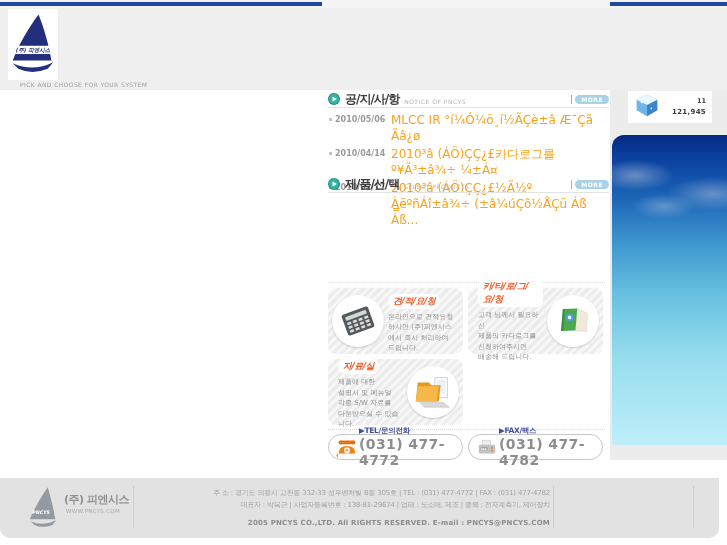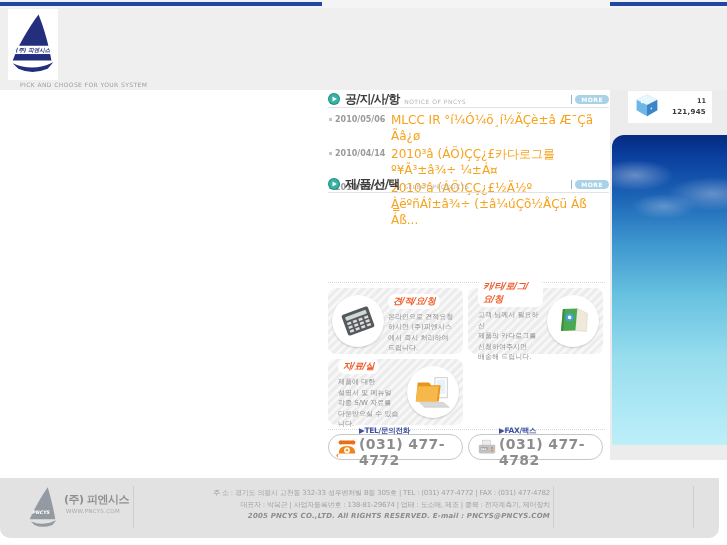--- a/index.html
+++ b/index.html
@@ -75,21 +75,21 @@
 
   
   .footer      { position:absolute; left:0; top:478px; width:719px; height:60px; background:#e2e2e2;
                  border-radius:0 0 10px 10px; }
   .f-logo      { position:absolute; left:26px; top:6px; }
   .f-company   { position:absolute; left:64px; top:14px; font-size:11px; font-weight:bold; color:#8f8f8f; letter-spacing:-.5px; }
   .f-site      { position:absolute; left:66px; top:30px; font-size:5.5px; color:#a8a8a8; letter-spacing:.3px; }
   .f-div       { position:absolute; top:8px; width:1px; height:42px; background:#cfcfcf; }
   .f-text      { position:absolute; left:140px; top:10px; width:410px; text-align:right; }
   .f-line      { font-size:7px; color:#a2a2a2; line-height:1.65; letter-spacing:-.2px; }
-  .f-line3     { font-size:7px; color:#8c8c8c; font-weight:bold; margin-top:1px; letter-spacing:.2px;font-style:italic; }
+  .f-line3     { font-size:7px; color:#8c8c8c; font-weight:bold; margin-top:8px; letter-spacing:.2px; }
 </style>
 </head>
 <body>
 
 <div id="canvas">
 
   <div class="top-strip"></div>
   <div class="topline-l"></div>
   <div class="topline-r"></div>
 

